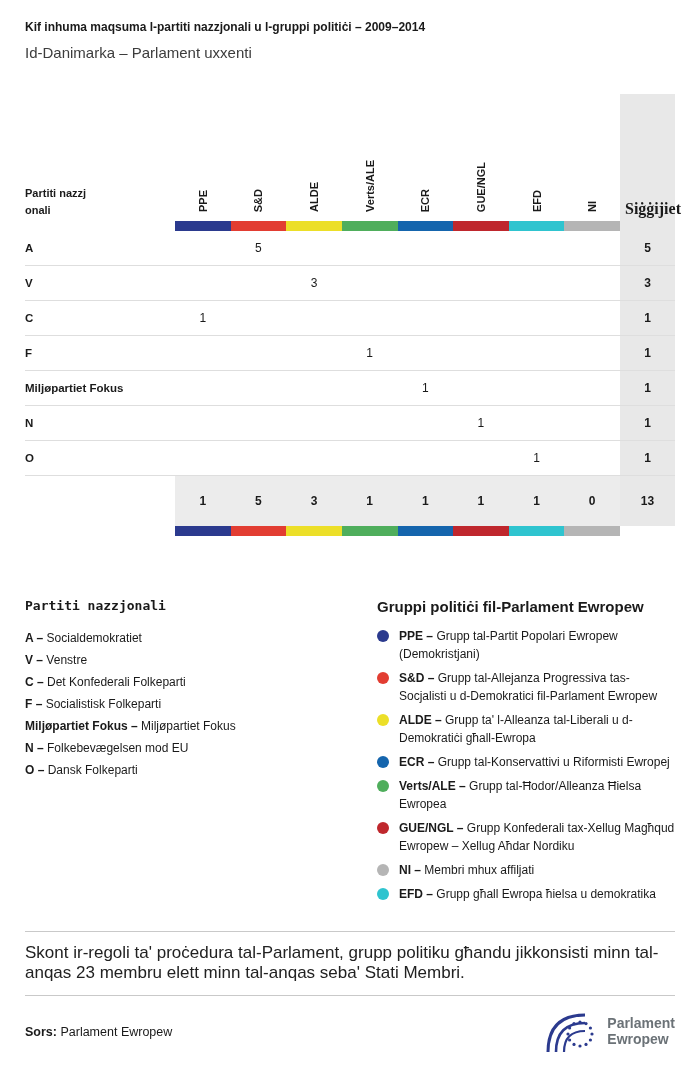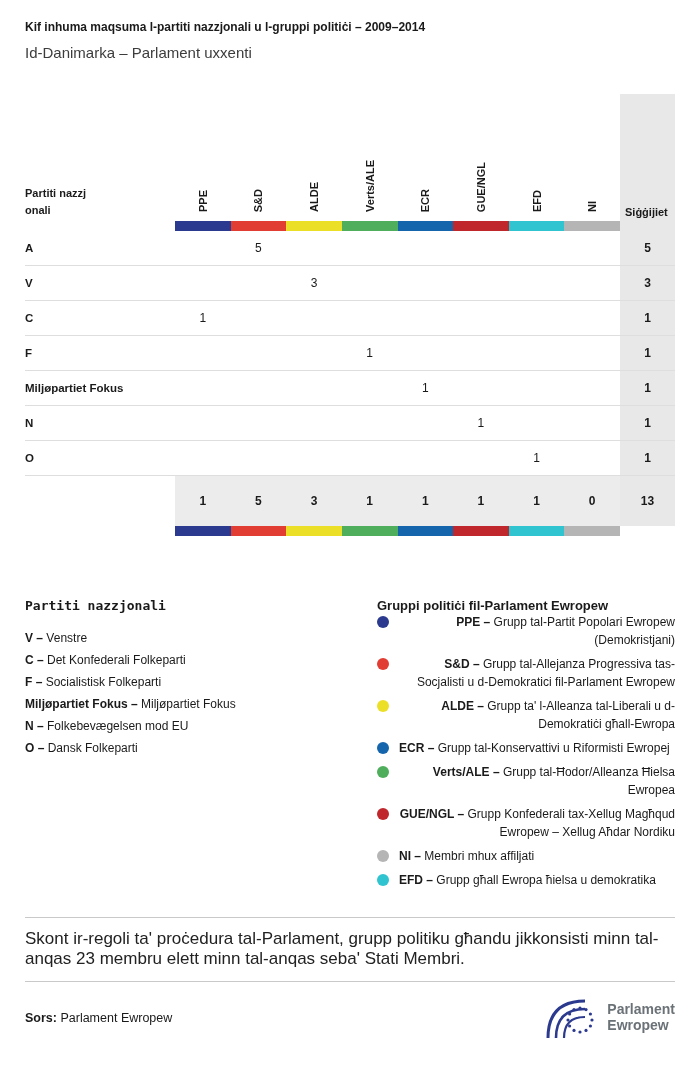--- a/index.html
+++ b/index.html
@@ -18,39 +18,39 @@
   .data-cell { flex:1; display:flex; align-items:center; justify-content:center; }
   .seats-cell { width:55px; background:#e8e8e8; display:flex; align-items:center; justify-content:center; font-weight:700; }
 
   .t-head { height:137px; }
   .corner-cell { width:150px; display:flex; align-items:flex-end; }
   .corner-label { width:64px; font-weight:700; font-size:11px; line-height:1.55; word-break:break-all; padding-bottom:12px; }
   .head-cell { flex:1; display:flex; flex-direction:column; justify-content:flex-end; align-items:center; }
   .vlabel { writing-mode:vertical-rl; transform:rotate(180deg); font-weight:700; font-size:11px; margin-bottom:9px; white-space:nowrap; }
   .cbar { height:10px; width:100%; }
   .seats-head { width:55px; background:#e8e8e8; display:flex; align-items:flex-end; }
-  .seats-head span { font-weight:700; font-size:11px; padding:0 0 13px 5px; }
+  .seats-head span { font-weight:700; font-size:16px; padding:0 0 13px 5px;font-family:Liberation Serif, serif; }
 
   .body-row { height:35px; border-bottom:1px solid #dedede; }
   .totals-row { height:50px; }
   .totals-row .data-cell { background:#ececec; font-weight:700; }
   .totals-row .seats-cell { font-weight:700; }
   .bars-row { height:10px; }
   .bars-row .bar-cell { flex:1; }
   .bars-row .end-cell { width:55px; }
 
   
   .legend { display:flex; margin-top:62px; }
   .legend-left { width:352px; padding-right:20px; }
   .legend-left h3 { font-family:"DejaVu Sans Mono", monospace; font-size:13px; font-weight:700; margin-bottom:14px; }
   .party-item { font-size:12px; line-height:22px; }
   .party-item b { font-weight:700; }
   .legend-right { flex:1; }
-  .legend-right h3 { font-size:13px; font-weight:700; }
-  .group-item { display:flex; margin-bottom:6px;text-align:right; }
+  .legend-right h3 { font-size:15px; font-weight:700; margin-bottom:12px; }
+  .group-item { display:flex; margin-bottom:6px; }
   .group-dot { width:12px; height:12px; border-radius:50%; flex-shrink:0; margin:3px 10px 0 0; }
   .group-text { font-size:12px; line-height:18px; }
   .group-text b { font-weight:700; }
 
   
   .rule { border-top:1px solid #c9c9c9; }
   .rule1 { margin-top:22px; }
   .footnote { font-size:17px; line-height:20px; color:#222; margin:11px 0 12px 0; }
   .bottom { display:flex; align-items:center; justify-content:space-between; margin-top:14px; }
   .source { font-size:12.5px; }
@@ -224,20 +224,21 @@
       <div class="bar-cell" style="background: rgb(47, 196, 207);"></div>
       <div class="bar-cell" style="background: rgb(181, 181, 181);"></div>
       <div class="end-cell"></div>
     </div>
   </div>
 
   <div class="legend">
 
     <div class="legend-left">
       <h3>Partiti nazzjonali</h3>
+      <div class="party-item"><b>A –</b> <span>Socialdemokratiet</span></div>
       <div class="party-item"><b>V –</b> <span>Venstre</span></div>
       <div class="party-item"><b>C –</b> <span>Det Konfederali Folkeparti</span></div>
       <div class="party-item"><b>F –</b> <span>Socialistisk Folkeparti</span></div>
       <div class="party-item"><b>Miljøpartiet Fokus –</b> <span>Miljøpartiet Fokus</span></div>
       <div class="party-item"><b>N –</b> <span>Folkebevægelsen mod EU</span></div>
       <div class="party-item"><b>O –</b> <span>Dansk Folkeparti</span></div>
     </div>
 
     <div class="legend-right">
       <h3>Gruppi politiċi fil-Parlament Ewropew</h3>

